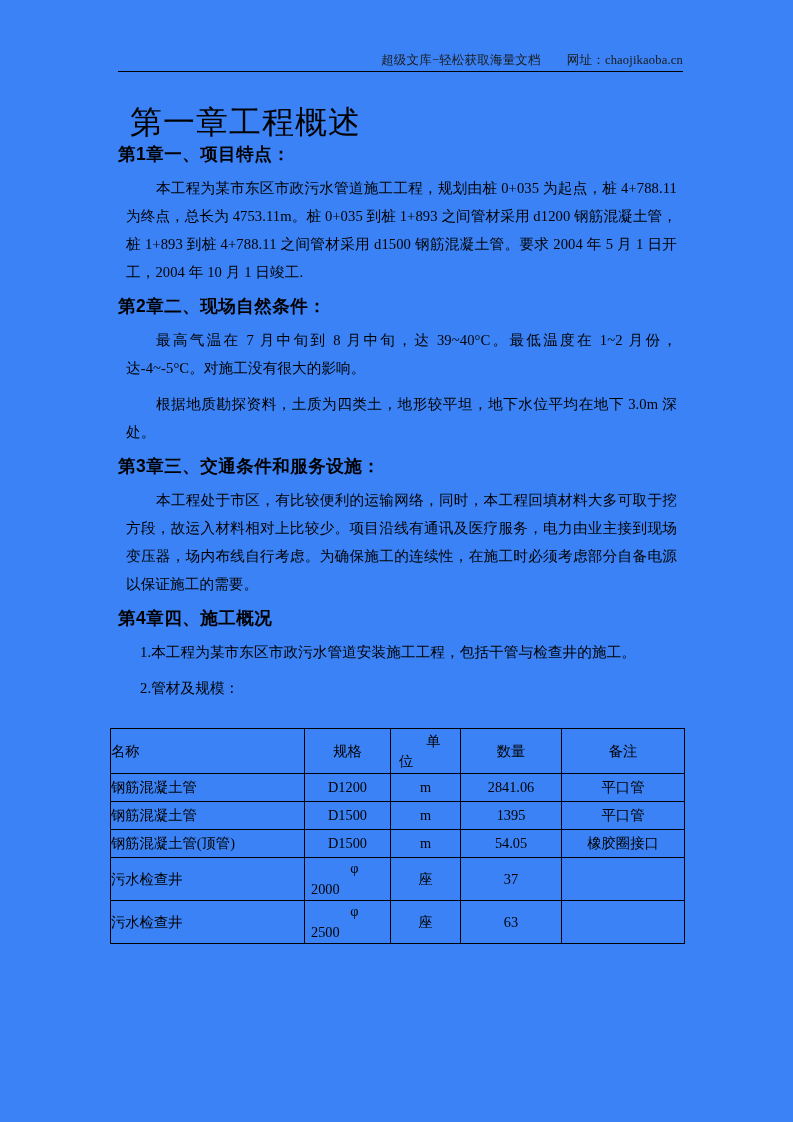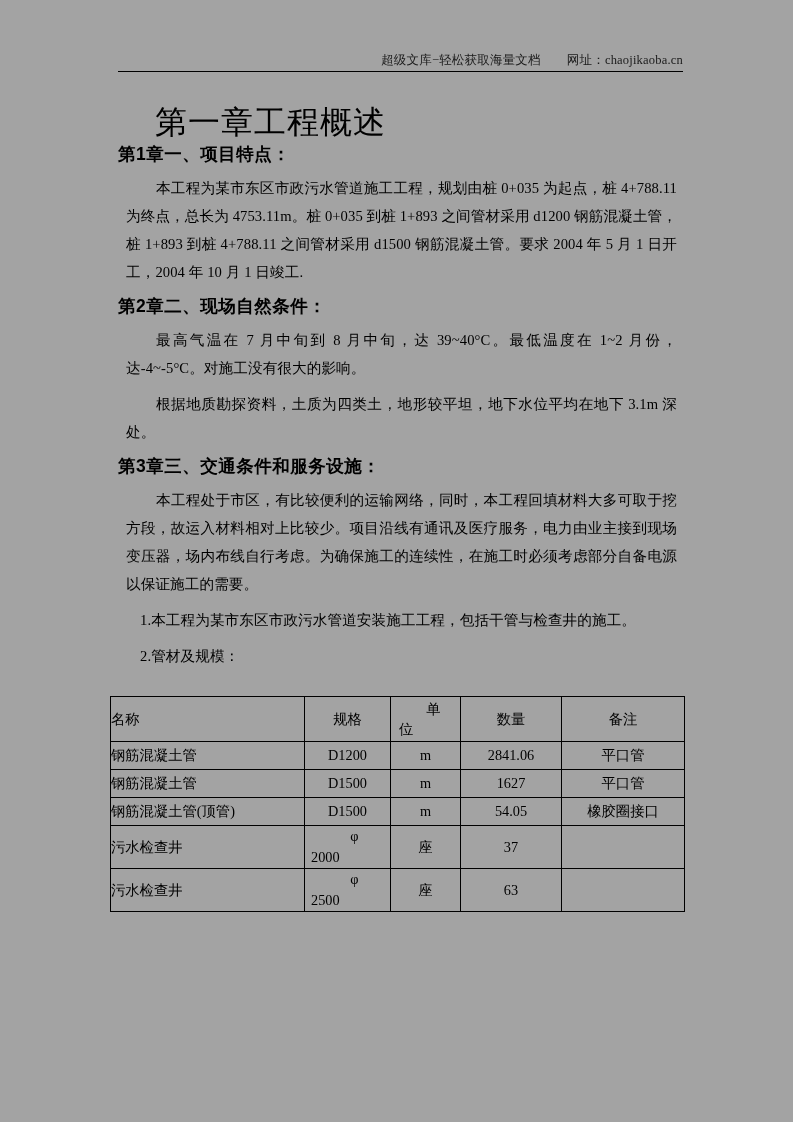--- a/index.html
+++ b/index.html
@@ -14,21 +14,21 @@
     font-family: "Liberation Serif", "DejaVu Serif", serif;
     color: #000000;
     overflow: hidden;
   }
 
   .page {
     position: absolute;
     left: 0; top: 0;
     width: 793px;
     height: 1122px;
-    background: #a3a3a3;
+    background: #3b82f6;
   }
 
   
   .header-band {
     position: absolute;
     left: 118px;
     top: 52px;
     width: 565px;
   }
   .header-text {
@@ -52,21 +52,21 @@
     left: 118px;
     top: 88px;
     width: 567px;
   }
 
   h1.doc-title {
     font-family: "Liberation Serif", "DejaVu Serif", serif;
     font-size: 32px;
     font-weight: 400;
     line-height: 40px;
-    margin: 14px 0 0 37px;
+    margin: 14px 0 0 12px;
     letter-spacing: 1px;
   }
 
   h2.sec-head {
     font-family: Liberation Sans, sans-serif;
     font-size: 17.5px;
     font-weight: 700;
     line-height: 24px;
     margin: 0;
     letter-spacing: 0.5px;
@@ -155,25 +155,26 @@
 
   <div class="content">
 
     <h1 class="doc-title">第一章工程概述</h1>
 
     <h2 class="sec-head sec-1-head">第1章一、项目特点：</h2>
     <p class="body-par par-indent par-after-head-1">本工程为某市东区市政污水管道施工工程，规划由桩 0+035 为起点，桩 4+788.11 为终点，总长为 4753.11m。桩 0+035 到桩 1+893 之间管材采用 d1200 钢筋混凝土管，桩 1+893 到桩 4+788.11 之间管材采用 d1500 钢筋混凝土管。要求 2004 年 5 月 1 日开工，2004 年 10 月 1 日竣工.</p>
 
     <h2 class="sec-head sec-2-head">第2章二、现场自然条件：</h2>
     <p class="body-par par-indent tight">最高气温在 7 月中旬到 8 月中旬，达 39~40°C。最低温度在 1~2 月份，达-4~-5°C。对施工没有很大的影响。</p>
-    <p class="body-par par-indent tight">根据地质勘探资料，土质为四类土，地形较平坦，地下水位平均在地下 3.1m 深处。</p>
+    <p class="body-par par-indent tight">根据地质勘探资料，土质为四类土，地形较平坦，地下水位平均在地下 3.0m 深处。</p>
 
     <h2 class="sec-head sec-3-head">第3章三、交通条件和服务设施：</h2>
     <p class="body-par par-indent par-after-head-2">本工程处于市区，有比较便利的运输网络，同时，本工程回填材料大多可取于挖方段，故运入材料相对上比较少。项目沿线有通讯及医疗服务，电力由业主接到现场变压器，场内布线自行考虑。为确保施工的连续性，在施工时必须考虑部分自备电源以保证施工的需要。</p>
 
+    <h2 class="sec-head sec-4-head">第4章四、施工概况</h2>
     <p class="body-par small-indent par-after-head-2">1.本工程为某市东区市政污水管道安装施工工程，包括干管与检查井的施工。</p>
     <p class="body-par small-indent tight">2.管材及规模：</p>
 
     <div class="tbl-wrap">
       <table class="spec">
         <colgroup>
           <col class="c-name">
             <col class="c-spec">
             <col class="c-unit">
             <col class="c-qty">
@@ -198,21 +199,21 @@
             <td class="cell-center">D1200</td>
             <td class="cell-center">m</td>
             <td class="cell-center">2841.06</td>
             <td class="cell-center">平口管</td>
           </tr>
 
           <tr>
             <td class="cell-pad-left">钢筋混凝土管</td>
             <td class="cell-center">D1500</td>
             <td class="cell-center">m</td>
-            <td class="cell-center">1627</td>
+            <td class="cell-center">1395</td>
             <td class="cell-center">平口管</td>
           </tr>
 
           <tr>
             <td class="cell-pad-left nowrap">钢筋混凝土管(顶管)</td>
             <td class="cell-center">D1500</td>
             <td class="cell-center">m</td>
             <td class="cell-center">54.05</td>
             <td class="cell-center">橡胶圈接口</td>
           </tr>

